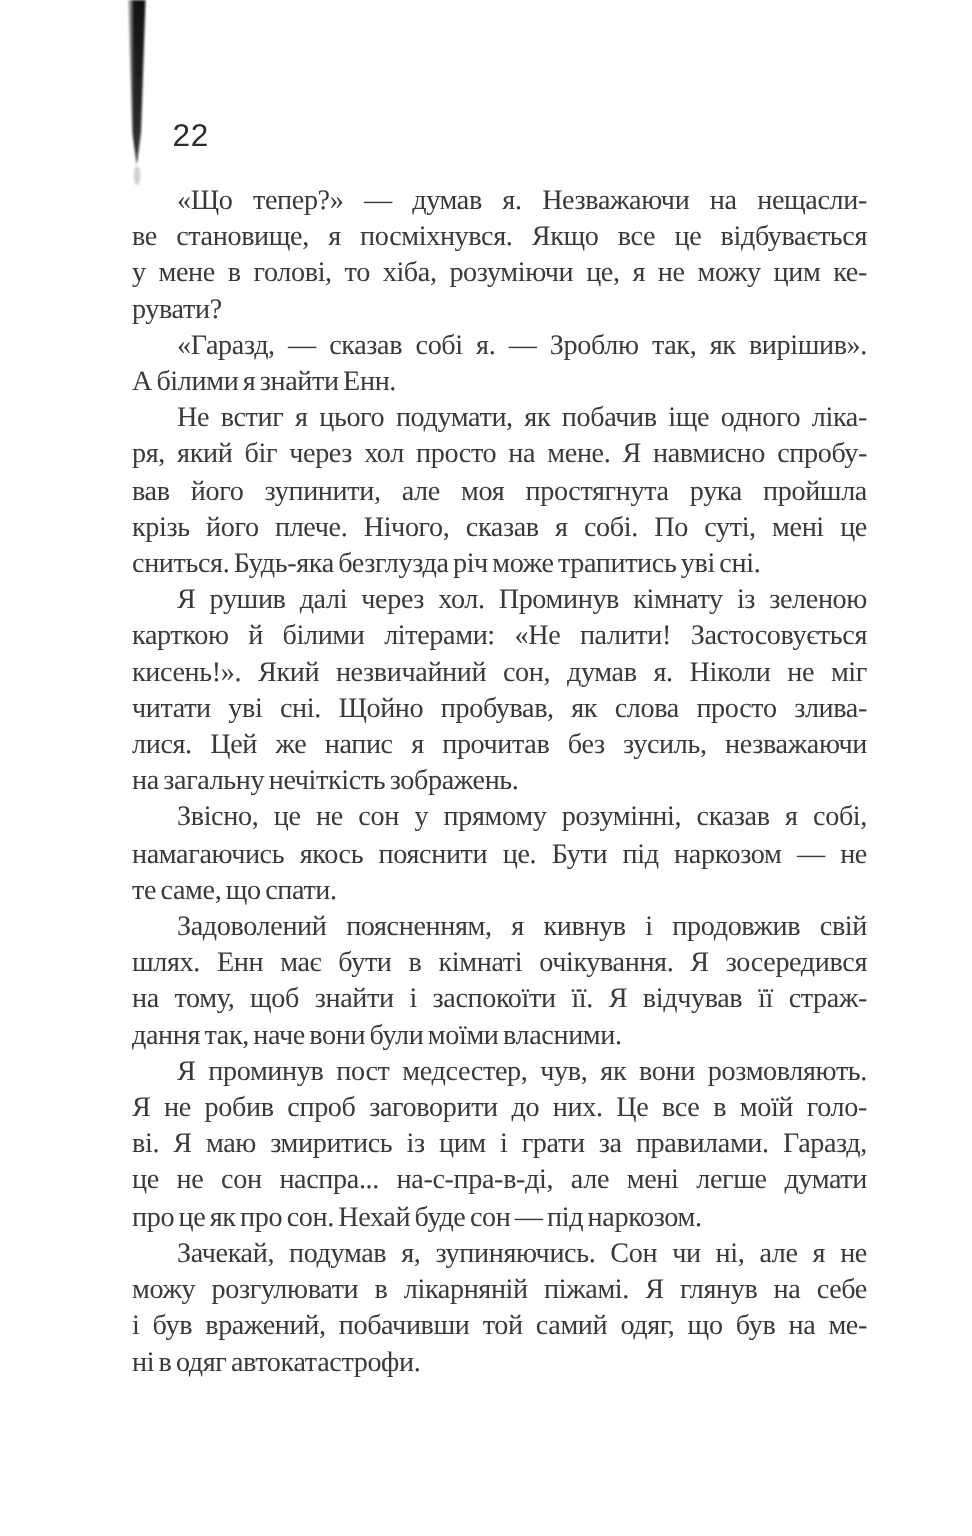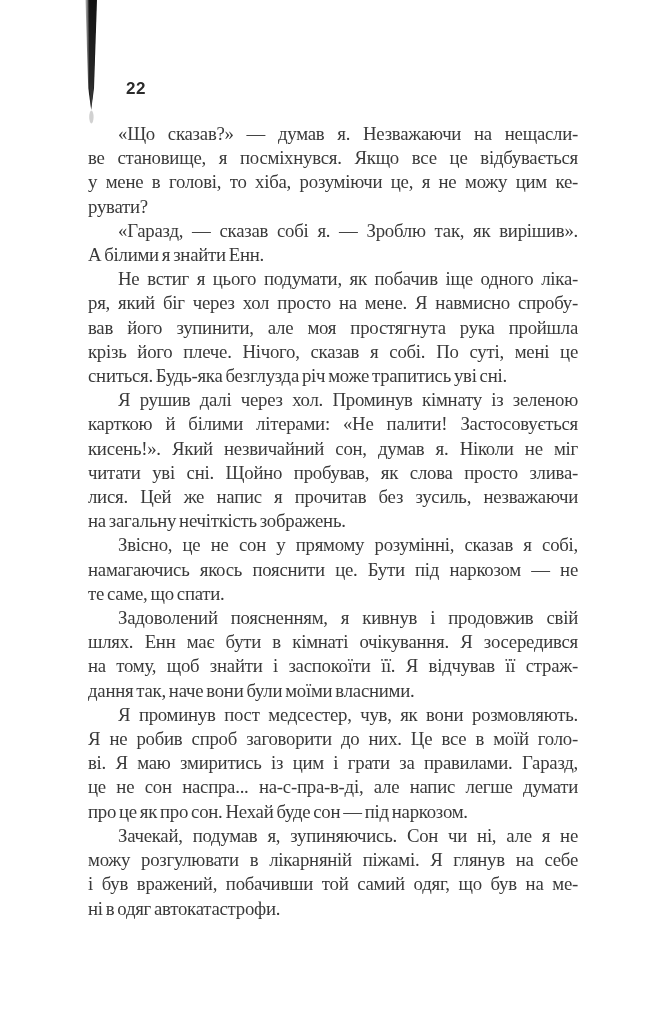--- a/index.html
+++ b/index.html
@@ -14,25 +14,25 @@
   #ink-mark {
     position: absolute;
     left: 80px;
     top: 0;
     width: 24px;
     height: 132px;
     filter: blur(0.6px);
   }
   #page-number {
     position: absolute;
-    left: 126px;
+    left: 115px;
     top: 80px;
     font-family: "Liberation Sans", sans-serif;
-    font-size: 17px;
-    font-weight: 700;
+    font-size: 21px;
+    font-weight: 400;
     line-height: 1;
     letter-spacing: 0.5px;
     color: #2b2b2b;
   }
   #body-text {
     position: absolute;
     left: 88px;
     top: 122px;
     width: 490px;
     color: #3a3a3a;
@@ -69,21 +69,21 @@
     </defs>
     <polygon points="5.5,0 17,0 14,88 11.2,110 8.2,88" fill="url(#inkgrad)"></polygon>
     <polygon points="8.5,0 16,0 13.6,86 11.2,108 9.6,86" fill="url(#inkgradv)" opacity="0.85"></polygon>
     <ellipse cx="11.4" cy="117" rx="2.2" ry="6.5" fill="#9a9a9a" opacity="0.45"></ellipse>
   </svg>
 
   <div id="page-number">22</div>
 
   <div id="body-text">
       <div>
-        <div class="line ind">«Що сказав?» — думав я. Незважаючи на нещасли-</div>
+        <div class="line ind">«Що тепер?» — думав я. Незважаючи на нещасли-</div>
         <div class="line">ве становище, я посміхнувся. Якщо все це відбувається</div>
         <div class="line">у мене в голові, то хіба, розуміючи це, я не можу цим ке-</div>
         <div class="line end">рувати?</div>
       </div>
       <div>
         <div class="line ind">«Гаразд, — сказав собі я. — Зроблю так, як вирішив».</div>
         <div class="line end">А білими я знайти Енн.</div>
       </div>
       <div>
         <div class="line ind">Не встиг я цього подумати, як побачив іще одного ліка-</div>
@@ -108,21 +108,21 @@
       <div>
         <div class="line ind">Задоволений поясненням, я кивнув і продовжив свій</div>
         <div class="line">шлях. Енн має бути в кімнаті очікування. Я зосередився</div>
         <div class="line">на тому, щоб знайти і заспокоїти її. Я відчував її страж-</div>
         <div class="line end">дання так, наче вони були моїми власними.</div>
       </div>
       <div>
         <div class="line ind">Я проминув пост медсестер, чув, як вони розмовляють.</div>
         <div class="line">Я не робив спроб заговорити до них. Це все в моїй голо-</div>
         <div class="line">ві. Я маю змиритись із цим і грати за правилами. Гаразд,</div>
-        <div class="line">це не сон наспра... на-с-пра-в-ді, але напис легше думати</div>
+        <div class="line">це не сон наспра... на-с-пра-в-ді, але мені легше думати</div>
         <div class="line end">про це як про сон. Нехай буде сон — під наркозом.</div>
       </div>
       <div>
         <div class="line ind">Зачекай, подумав я, зупиняючись. Сон чи ні, але я не</div>
         <div class="line">можу розгулювати в лікарняній піжамі. Я глянув на себе</div>
         <div class="line">і був вражений, побачивши той самий одяг, що був на ме-</div>
         <div class="line end">ні в одяг автокатастрофи.</div>
       </div>
     </div>
 

